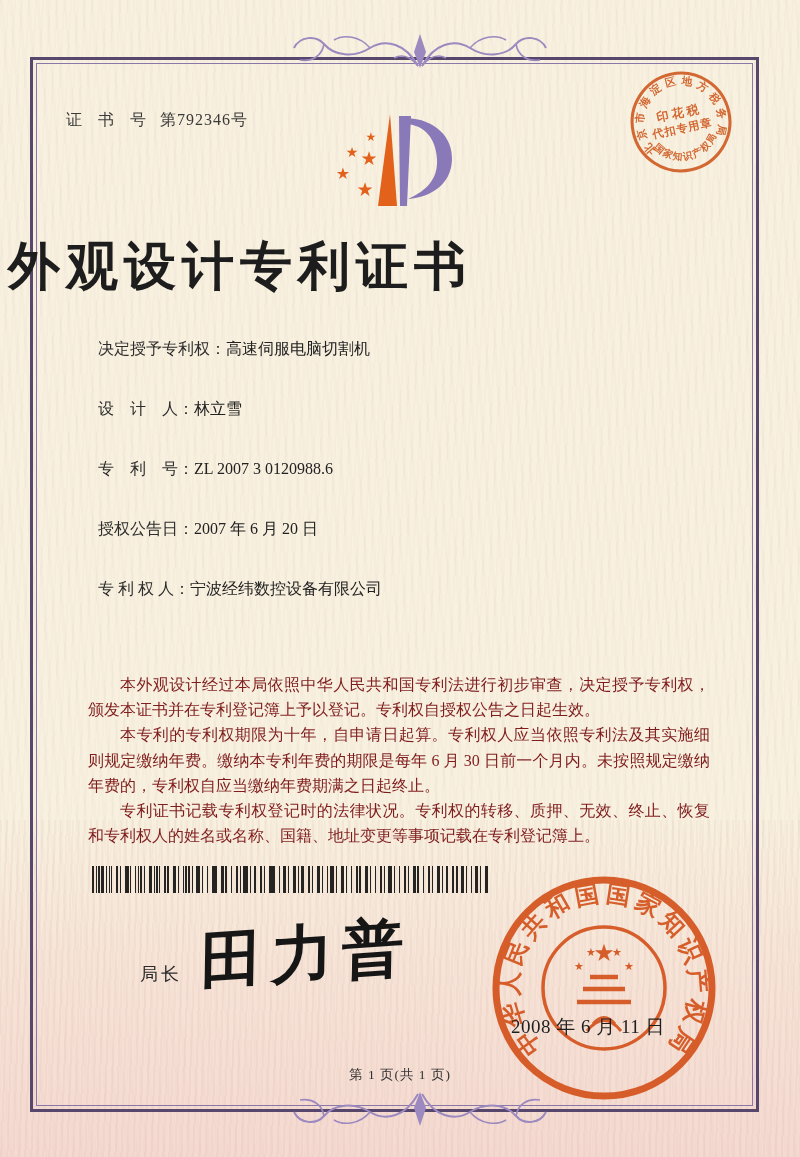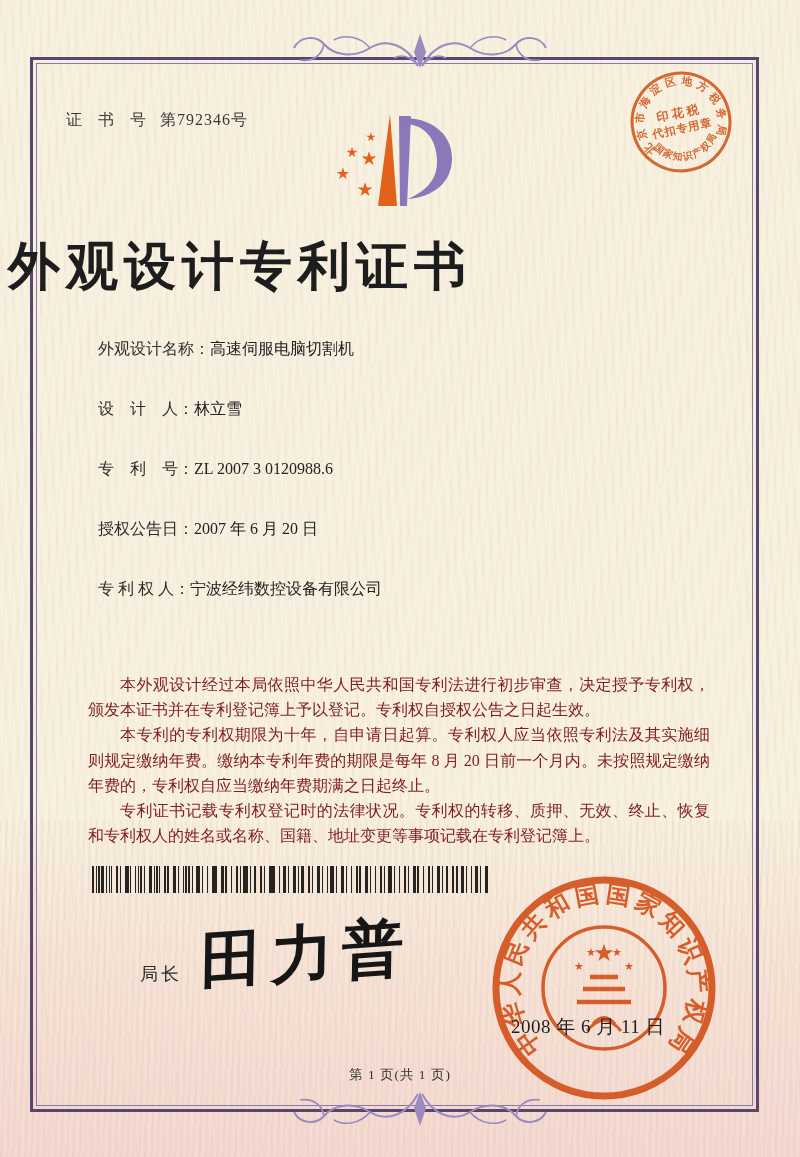--- a/index.html
+++ b/index.html
@@ -140,39 +140,39 @@
     </g>
     <polygon points="68,10 75,102 56,102" fill="#e2621c"></polygon>
     <polygon points="77,12 89,12 85,102 78,102" fill="#8a79b8"></polygon>
     <path d="M84,14 C114,15 131,34 130,56 C129,80 110,93 86,95 C106,86 116,74 115,55 C114,35 103,21 84,20 Z" fill="#8a79b8"></path>
   </svg>
 
   <div class="title">外观设计专利证书</div>
 
   <div class="fields">
     <div class="field-row">
-      <span class="f-label">外观设计名称：</span><span class="f-value">高速伺服电脑切割机</span>
+      <span class="f-label">决定授予专利权：</span><span class="f-value">高速伺服电脑切割机</span>
     </div>
     <div class="field-row">
       <span class="f-label">设　计　人：</span><span class="f-value">林立雪</span>
     </div>
     <div class="field-row">
       <span class="f-label">专　利　号：</span><span class="f-value">ZL 2007 3 0120988.6</span>
     </div>
     <div class="field-row">
       <span class="f-label">授权公告日：</span><span class="f-value">2007 年 6 月 20 日</span>
     </div>
     <div class="field-row">
       <span class="f-label">专 利 权 人：</span><span class="f-value">宁波经纬数控设备有限公司</span>
     </div>
   </div>
 
   <div class="body-text">
     <p>本外观设计经过本局依照中华人民共和国专利法进行初步审查，决定授予专利权，颁发本证书并在专利登记簿上予以登记。专利权自授权公告之日起生效。</p>
-    <p>本专利的专利权期限为十年，自申请日起算。专利权人应当依照专利法及其实施细则规定缴纳年费。缴纳本专利年费的期限是每年 8 月 20 日前一个月内。未按照规定缴纳年费的，专利权自应当缴纳年费期满之日起终止。</p>
+    <p>本专利的专利权期限为十年，自申请日起算。专利权人应当依照专利法及其实施细则规定缴纳年费。缴纳本专利年费的期限是每年 6 月 30 日前一个月内。未按照规定缴纳年费的，专利权自应当缴纳年费期满之日起终止。</p>
     <p>专利证书记载专利权登记时的法律状况。专利权的转移、质押、无效、终止、恢复和专利权人的姓名或名称、国籍、地址变更等事项记载在专利登记簿上。</p>
   </div>
 
   <div class="barcode"></div>
 
   <div class="sig-title">局长</div>
   <div class="sig-name">田力普</div>
 
   <svg class="seal" width="230" height="230" viewBox="0 0 230 230">
     <defs>

